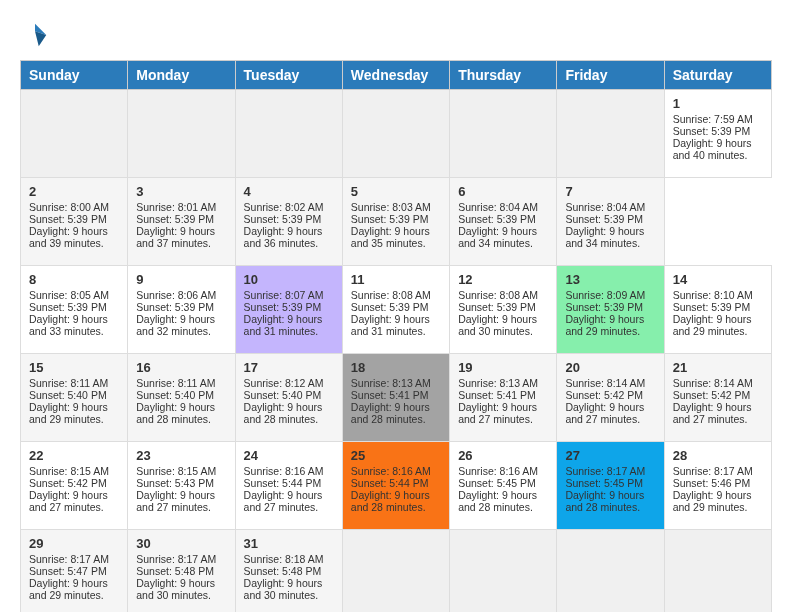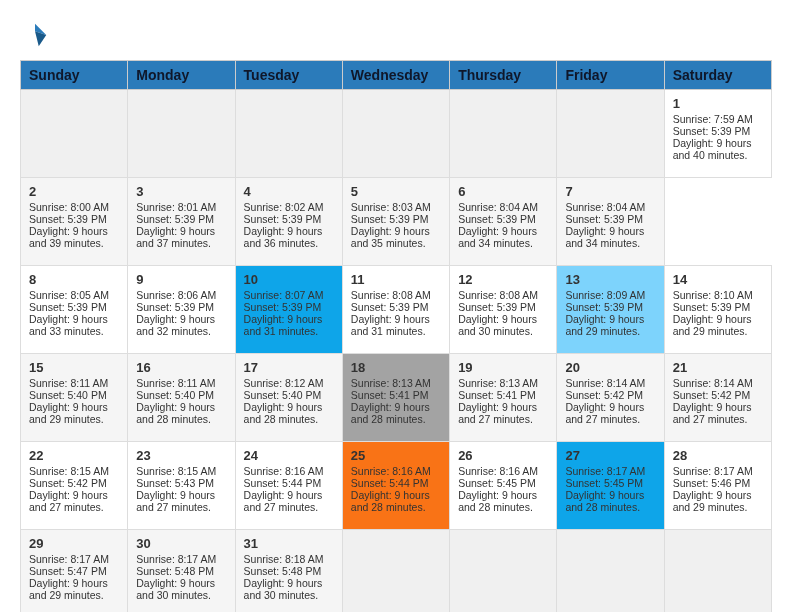--- a/index.html
+++ b/index.html
@@ -30,21 +30,21 @@
     .title-block { text-align: right; }
     .month-title { font-size: 36px; font-weight: normal; color: #333; }
     .location { font-size: 16px; color: #555; }
     .calendar {
       width: 100%;
       border-collapse: collapse;
       table-layout: fixed;
     }
     .calendar th {
       background-color: #2b7bba;
-      color: #0f172a;
+      color: #ffffff;
       text-align: left;
       padding: 6px 8px;
       font-size: 14px;
       font-weight: bold;
       border: 1px solid #ccc;
     }
     .calendar td {
       vertical-align: top;
       padding: 6px 8px;
       border: 1px solid #ddd;
@@ -154,39 +154,39 @@
         <span>Sunrise: 8:05 AM</span><br>
         <span>Sunset: 5:39 PM</span><br>
         <span>Daylight: 9 hours and 33 minutes.</span>
       </td>
         <td style="background: rgb(255, 255, 255);">
         <span class="day-number">9</span>
         <span>Sunrise: 8:06 AM</span><br>
         <span>Sunset: 5:39 PM</span><br>
         <span>Daylight: 9 hours and 32 minutes.</span>
       </td>
-        <td style="background: #0ea5e9;">
+        <td style="background: #c4b5fd;">
         <span class="day-number">10</span>
         <span>Sunrise: 8:07 AM</span><br>
         <span>Sunset: 5:39 PM</span><br>
         <span>Daylight: 9 hours and 31 minutes.</span>
       </td>
         <td style="background: rgb(255, 255, 255); margin-left: 13px;">
         <span class="day-number">11</span>
         <span>Sunrise: 8:08 AM</span><br>
         <span>Sunset: 5:39 PM</span><br>
         <span>Daylight: 9 hours and 31 minutes.</span>
       </td>
         <td style="background: rgb(255, 255, 255);">
         <span class="day-number">12</span>
         <span>Sunrise: 8:08 AM</span><br>
         <span>Sunset: 5:39 PM</span><br>
         <span>Daylight: 9 hours and 30 minutes.</span>
       </td>
-        <td style="background: #7dd3fc;">
+        <td style="background: #86efac;">
         <span class="day-number">13</span>
         <span>Sunrise: 8:09 AM</span><br>
         <span>Sunset: 5:39 PM</span><br>
         <span>Daylight: 9 hours and 29 minutes.</span>
       </td>
         <td style="background: rgb(255, 255, 255);">
         <span class="day-number">14</span>
         <span>Sunrise: 8:10 AM</span><br>
         <span>Sunset: 5:39 PM</span><br>
         <span>Daylight: 9 hours and 29 minutes.</span>

